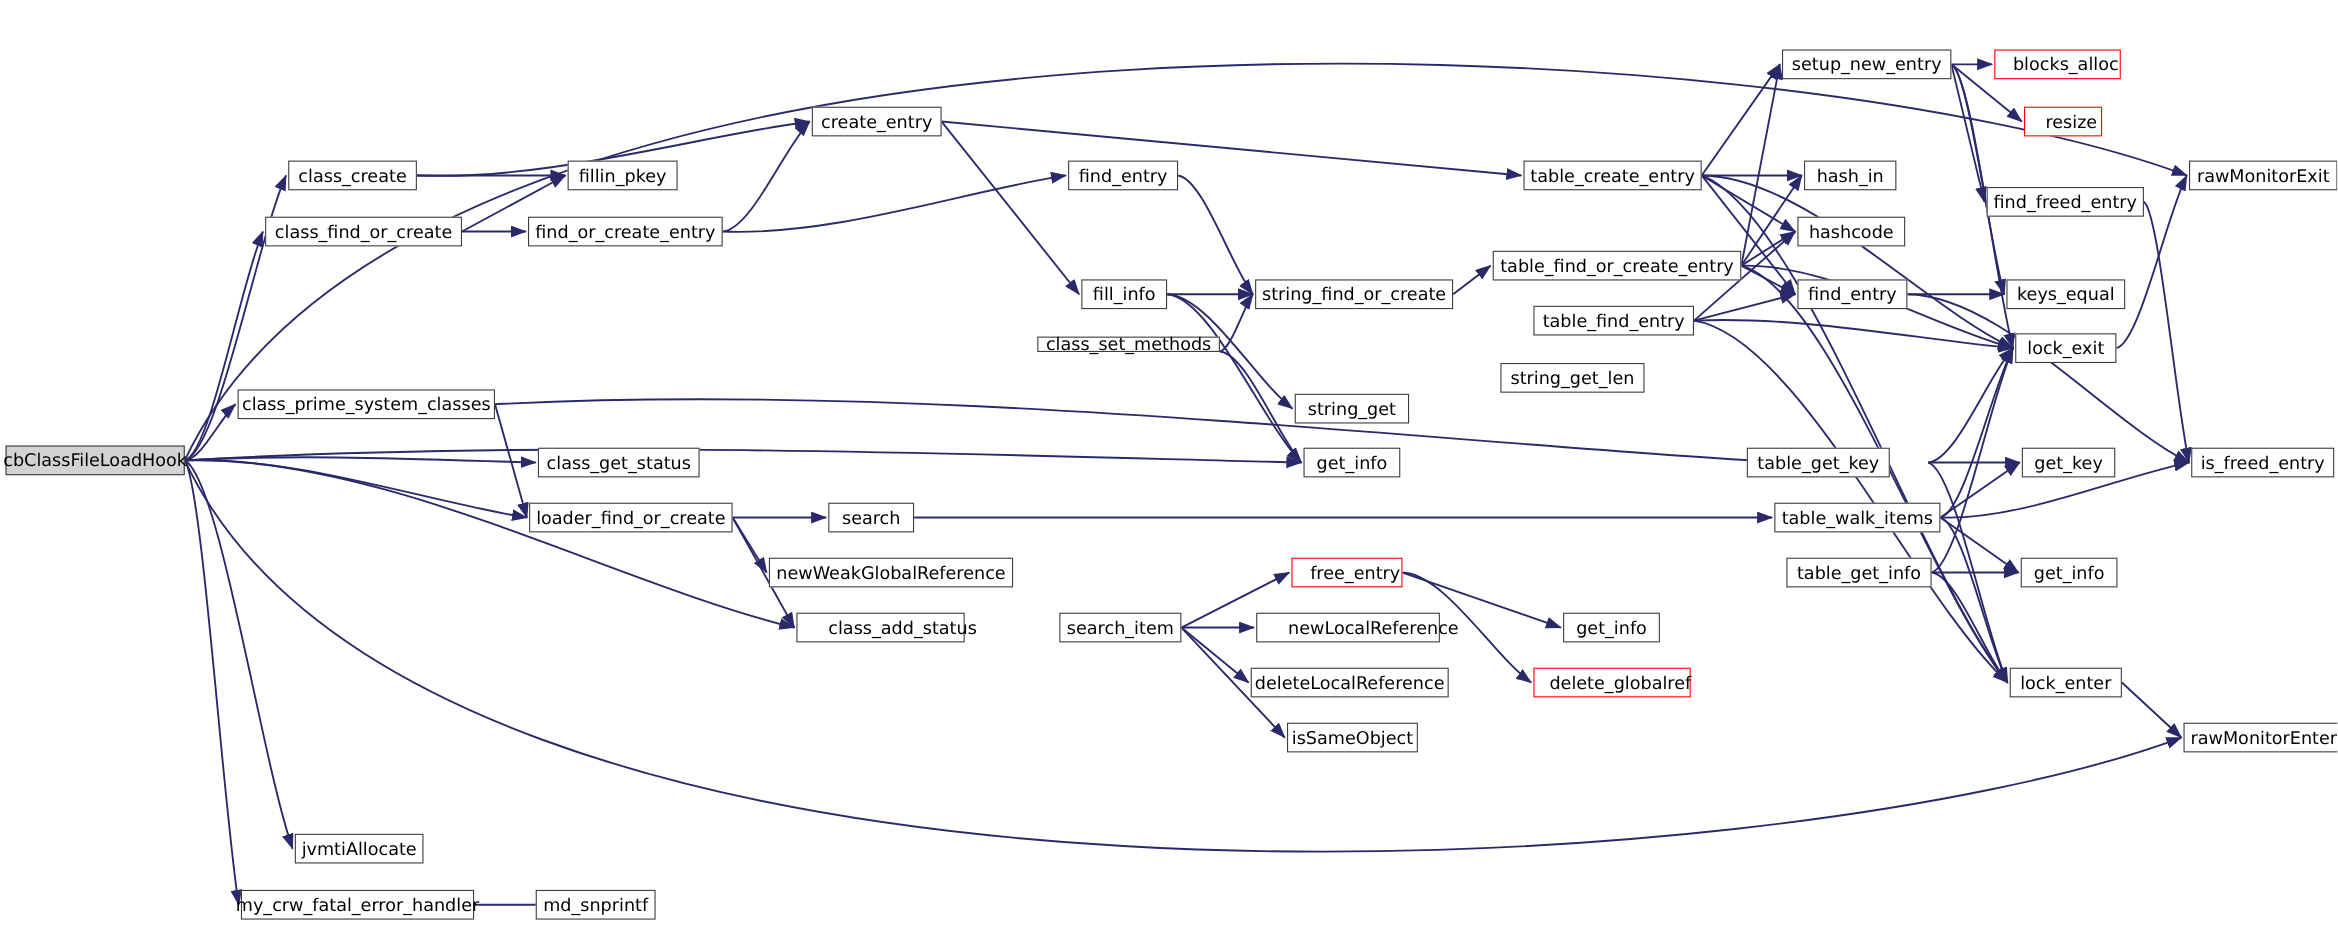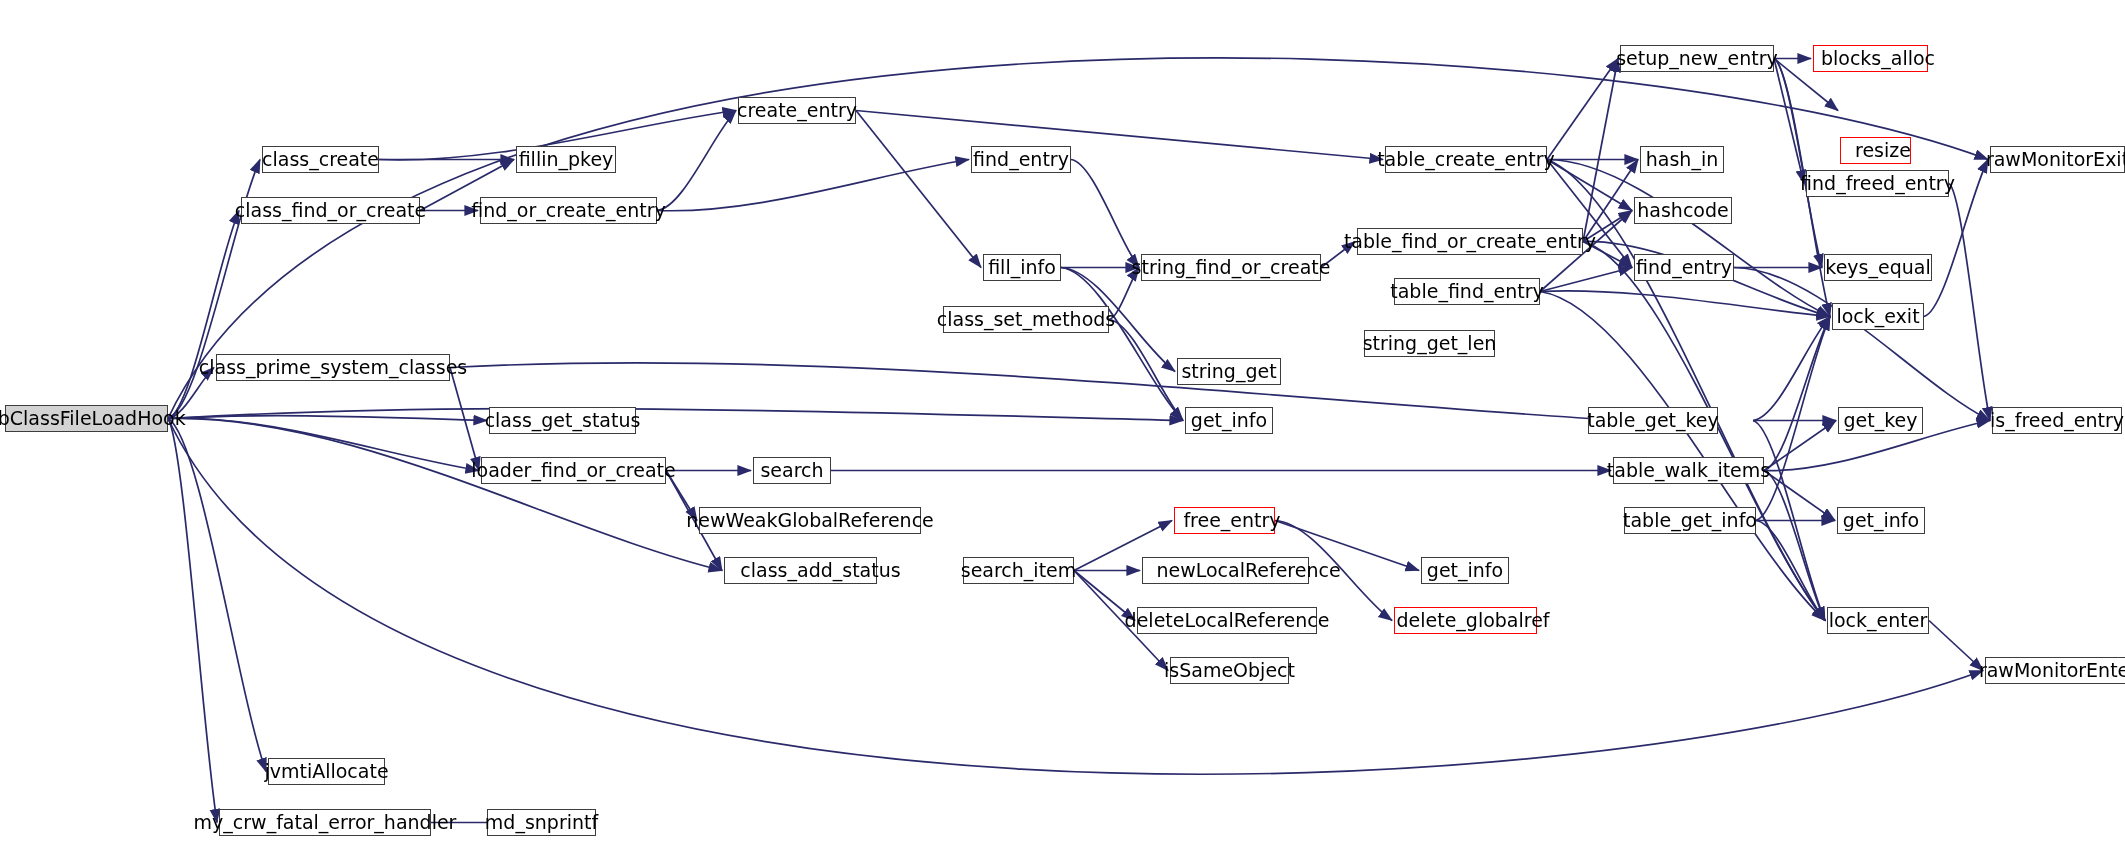--- a/index.html
+++ b/index.html
@@ -5,21 +5,21 @@
   html,body{margin:0;padding:0;background:#ffffff;}
   body{font-family:"DejaVu Sans","Liberation Sans",sans-serif;}
   #canvas{position:relative;width:2125px;height:841px;background:#fff;overflow:hidden;}
   svg.edges{position:absolute;left:0;top:0;width:2125px;height:841px;}
   .node{
     position:absolute;
     box-sizing:border-box;
     border:1.4px solid #3d3d3d;
     background:#ffffff;
     color:#000000;
-    font-size:19px;
+    font-size:16px;
     line-height:1;
     display:flex;
     align-items:center;
     justify-content:center;
     white-space:nowrap;
     letter-spacing:0px;
     font-family:"DejaVu Sans","Liberation Sans",sans-serif;
   }
   .node.root{background:#d3d3d3;border-color:#3d3d3d;}
   .node.red{border-color:#ff0000;border-width:1.6px;padding-left:15px;}
@@ -135,21 +135,21 @@
       </div>
       <div class="node" style="left: 971px; top: 146px; width: 100px; height: 27px;">
         <span>find_entry</span>
       </div>
       <div class="node" style="left: 983px; top: 254px; width: 78px; height: 27px;">
         <span>fill_info</span>
       </div>
       <div class="node" style="left: 1141px; top: 254px; width: 180px; height: 27px;">
         <span>string_find_or_create</span>
       </div>
-      <div class="node" style="left: 943px; top: 306px; width: 166px; height: 27px;">
+      <div class="node" style="left: 943px; top: 306px; width: 166px; height: 14px;">
         <span>class_set_methods</span>
       </div>
       <div class="node" style="left: 1177px; top: 358px; width: 104px; height: 27px;">
         <span>string_get</span>
       </div>
       <div class="node" style="left: 1185px; top: 407px; width: 88px; height: 27px;">
         <span>get_info</span>
       </div>
       <div class="node" style="left: 216px; top: 354px; width: 234px; height: 27px;">
         <span>class_prime_system_classes</span>
@@ -219,21 +219,21 @@
       </div>
       <div class="node" style="left: 1613px; top: 457px; width: 151px; height: 27px;">
         <span>table_walk_items</span>
       </div>
       <div class="node" style="left: 1624px; top: 507px; width: 132px; height: 27px;">
         <span>table_get_info</span>
       </div>
       <div class="node red" style="left: 1813px; top: 45px; width: 115px; height: 27px;">
         <span>blocks_alloc</span>
       </div>
-      <div class="node red" style="left: 1840px; top: 97px; width: 71px; height: 27px; margin-top: 40px;">
+      <div class="node red" style="left: 1840px; top: 97px; width: 71px; height: 27px;">
         <span>resize</span>
       </div>
       <div class="node" style="left: 1806px; top: 170px; width: 143px; height: 27px;">
         <span>find_freed_entry</span>
       </div>
       <div class="node" style="left: 1824px; top: 254px; width: 108px; height: 27px;">
         <span>keys_equal</span>
       </div>
       <div class="node" style="left: 1832px; top: 303px; width: 92px; height: 27px;">
         <span>lock_exit</span>

